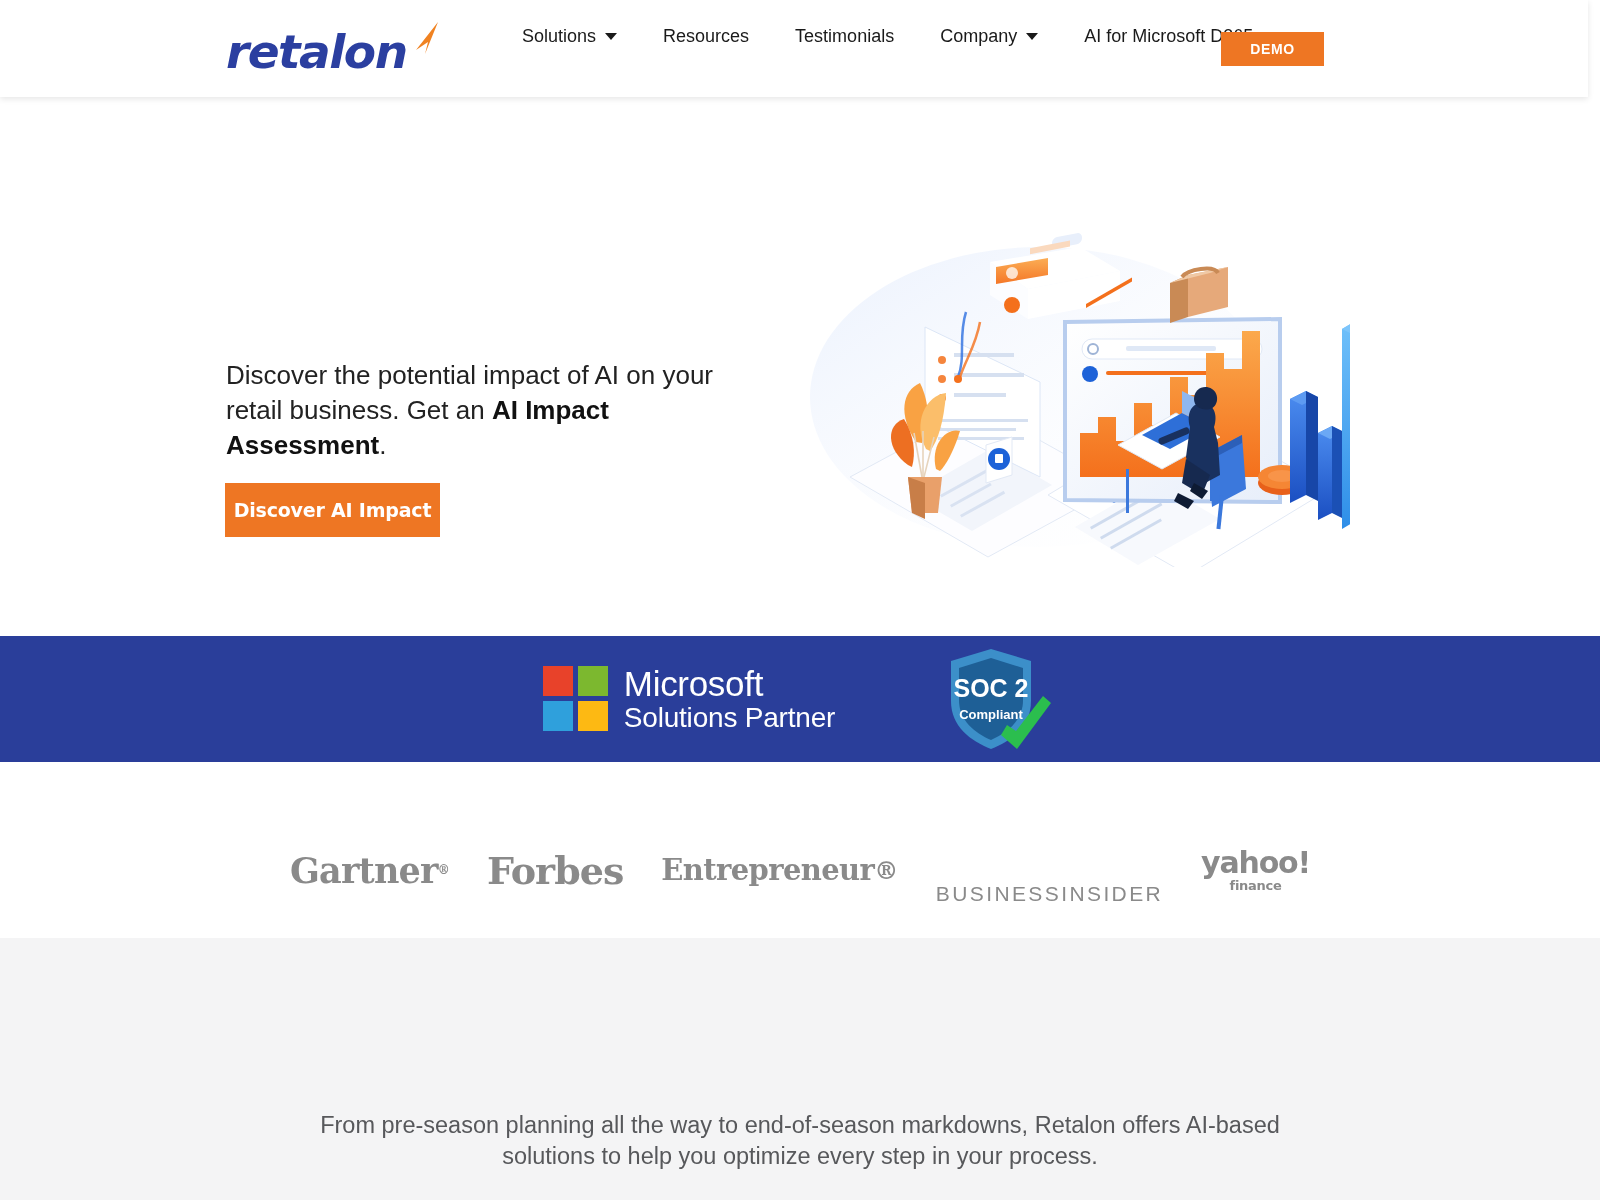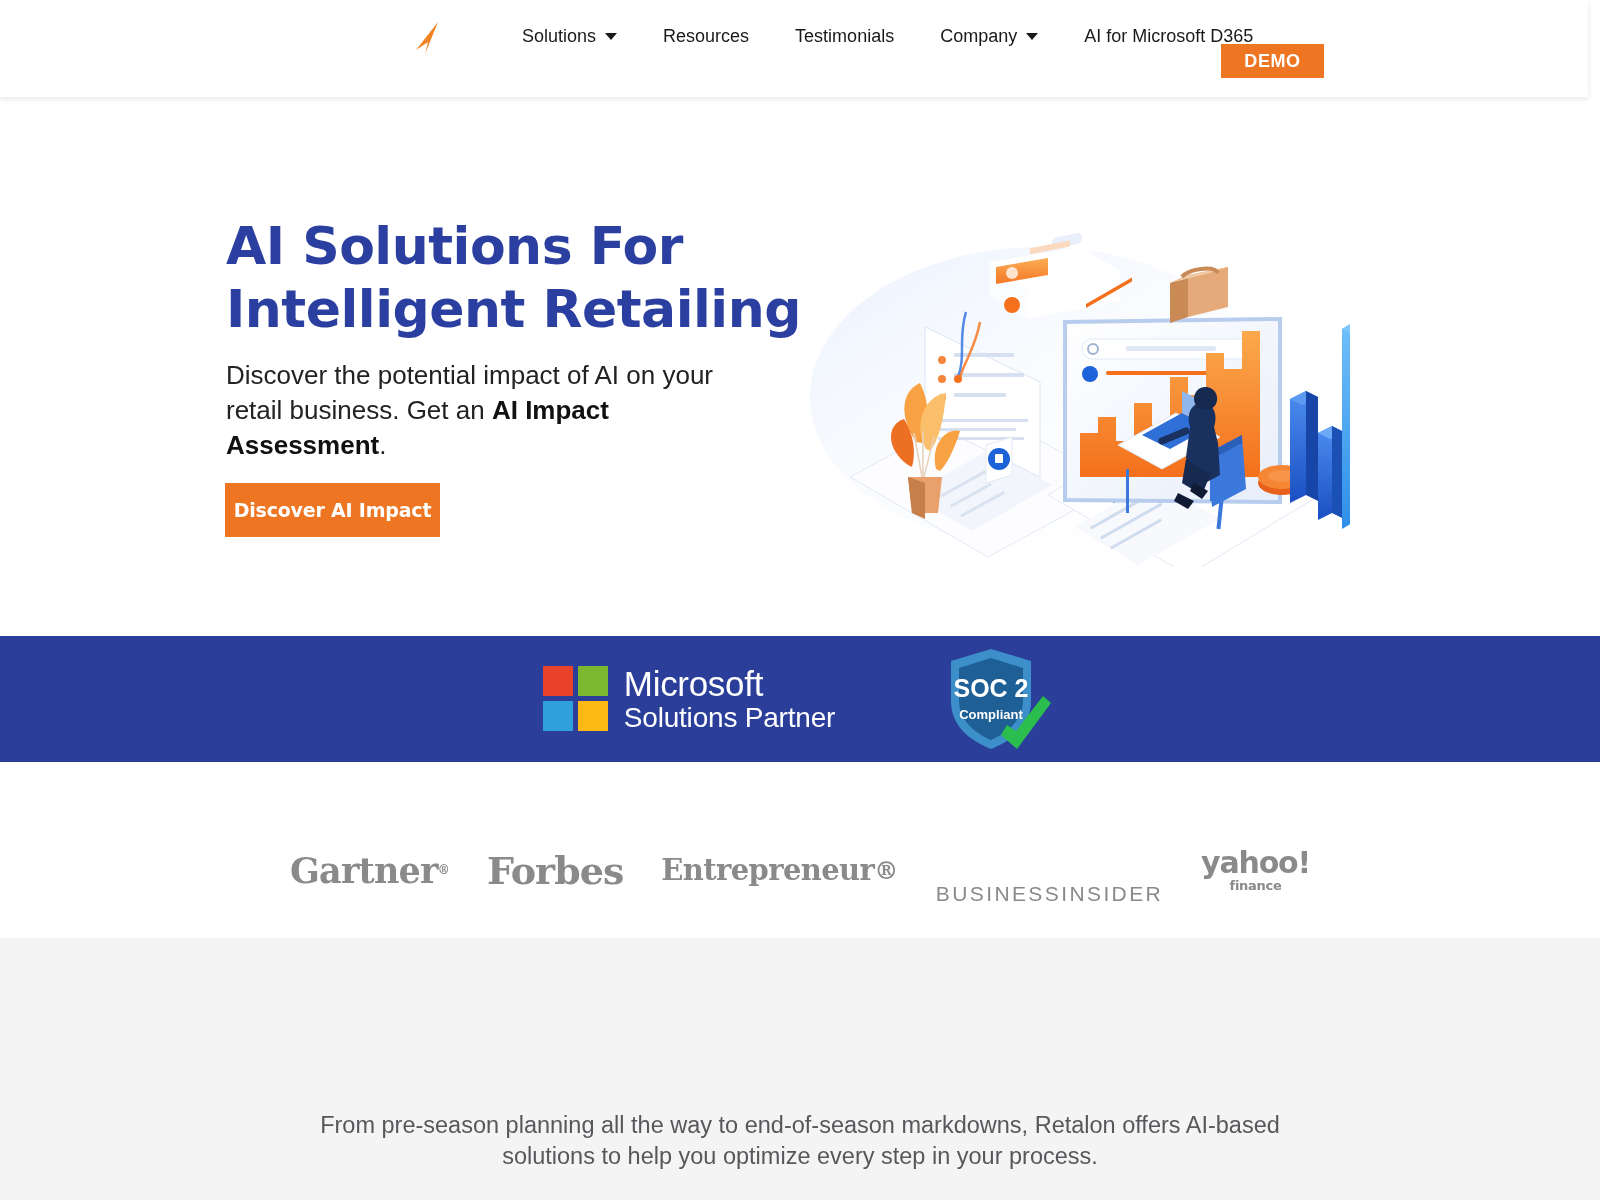--- a/index.html
+++ b/index.html
@@ -49,25 +49,24 @@
     width: 0; height: 0;
     border-left: 6px solid transparent;
     border-right: 6px solid transparent;
     border-top: 7px solid #1a1a1a;
     display: inline-block;
   }
   .demo-btn {
     position: absolute; left: 1221px; top: 32px;
     width: 103px; height: 34px;
     background: #EE7623; color: #fff;
-    font-size: 18px; font-weight: bold; letter-spacing: 0.6px;
+    font-size: 14px; font-weight: bold; letter-spacing: 0.6px;
     display: flex; align-items: center; justify-content: center;
     border: none; cursor: pointer;
     font-family: "Liberation Sans", sans-serif;
-    margin-top: 12px;
   }
 
   
   .hero { position: absolute; top: 97px; left: 0; width: 1600px; height: 563px; background: #fff; }
   .hero-title {
     position: absolute; left: 226px; top: 118px;
     width: 620px;
     font-family: "DejaVu Sans", sans-serif;
     font-size: 52px; font-weight: bold; line-height: 1.21;
     color: #2B3FA0; letter-spacing: -0.5px;
@@ -164,20 +163,21 @@
   }
 </style>
 </head>
 <body>
 
 <div class="page">
 
   <div class="header">
 
     <div class="logo-wrap">
+      <span class="logo-text">retalon</span>
       <svg class="logo-arrow" width="34" height="40" viewBox="0 0 34 40">
         <path d="M32 2 L19 34 L22 22 L10 30 Z" fill="#F08221"></path>
       </svg>
     </div>
 
     <nav class="nav">
       <div class="nav-item">
         <span>Solutions</span>
         <i class="caret"></i>
       </div>
@@ -194,24 +194,20 @@
       <div class="nav-item">
         <span>AI for Microsoft D365</span>
       </div>
     </nav>
 
     <button class="demo-btn">DEMO</button>
   </div>
 
   <section class="hero">
 
-    <h1 class="hero-title">
-      <span>AI Solutions For</span><br>
-      <span>Intelligent Retailing</span>
-    </h1>
 
     <p class="hero-sub">
       <span>Discover the potential impact of AI on your retail business. Get an </span><b>AI Impact Assessment</b><span>.</span>
     </p>
 
     <button class="hero-cta">Discover AI Impact</button>
 
     <svg class="hero-art" viewBox="0 0 560 340">
       <defs>
         <linearGradient id="og" x1="0" y1="1" x2="0" y2="0">

